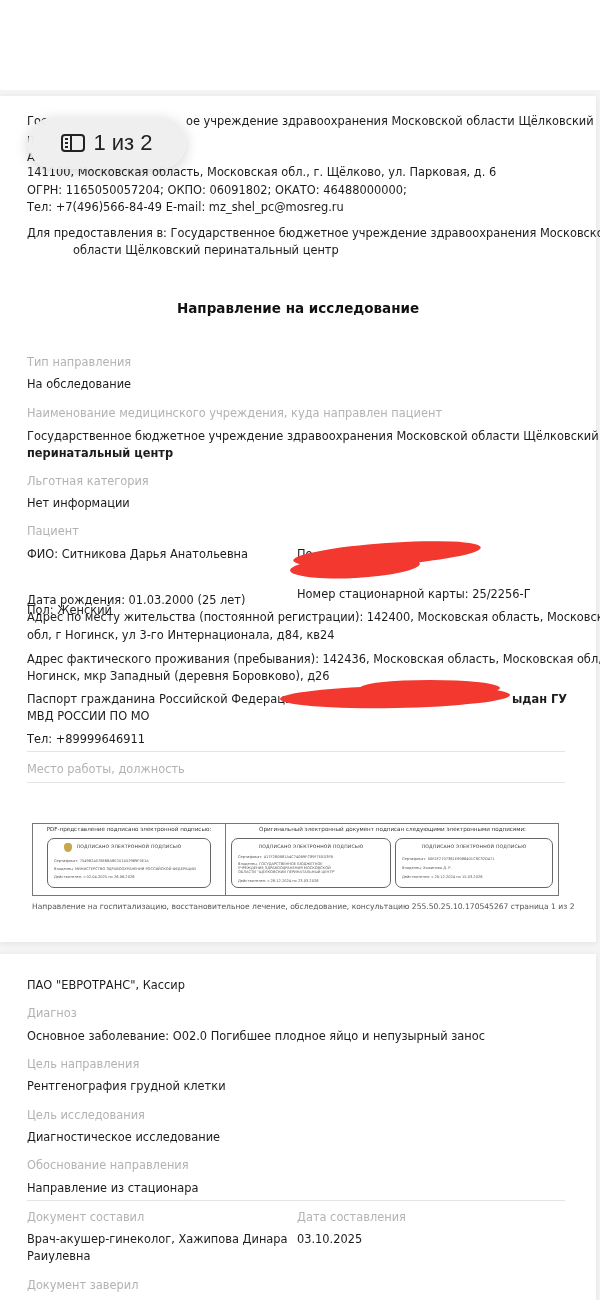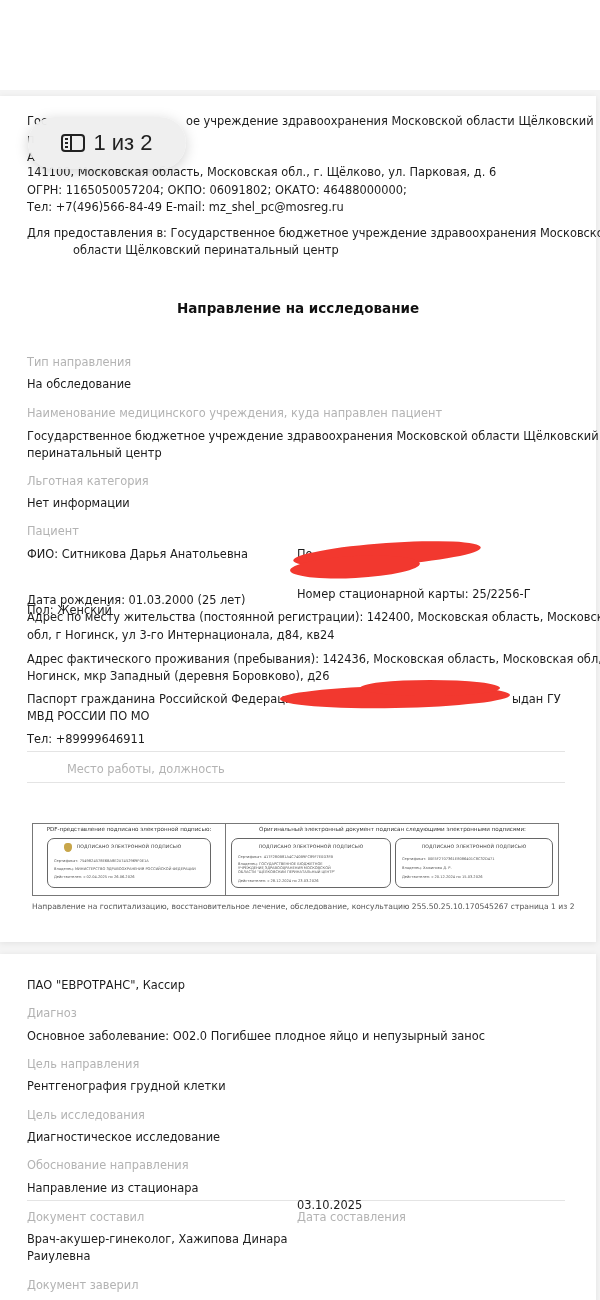--- a/index.html
+++ b/index.html
@@ -90,48 +90,48 @@
 <div class="txt" style="top:224px;">Для предоставления в: Государственное бюджетное учреждение здравоохранения Московской</div>
 <div class="txt" style="top:241px;margin-left:46px;">области Щёлковский перинатальный центр</div>
 
 <div class="title" style="top:300px;">Направление на исследование</div>
 
 <div class="lbl" style="top:353px;">Тип направления</div>
 <div class="txt" style="top:375px;">На обследование</div>
 
 <div class="lbl" style="top:404px;">Наименование медицинского учреждения, куда направлен пациент</div>
 <div class="txt" style="top:427px;">Государственное бюджетное учреждение здравоохранения Московской области Щёлковский</div>
-<div class="txt" style="top:444px;">перинатальный центр</div>
+<div class="txt" style="top:444px;font-weight:bold;">перинатальный центр</div>
 
 <div class="lbl" style="top:472px;">Льготная категория</div>
 <div class="txt" style="top:494px;">Нет информации</div>
 
 <div class="lbl" style="top:522px;">Пациент</div>
 <div class="txt" style="top:545px;">ФИО: Ситникова Дарья Анатольевна</div>
 <div class="txt col2" style="top:545px;">По</div>
 <div class="txt" style="top:591px;text-align:center;">Дата рождения: 01.03.2000 (25 лет)</div>
 <div class="txt" style="top:585px;margin-top:16px;">Пол: Женский</div>
 <div class="txt col2" style="top:585px;">Номер стационарной карты: 25/2256-Г</div>
 
 <div class="redact" style="left:293px; top:543px; width:188px; height:22px; transform:rotate(-4deg);"></div>
 <div class="redact" style="left:290px; top:556px; width:130px; height:22px; transform:rotate(-3deg);"></div>
 
 <div class="txt" style="top:608px;">Адрес по месту жительства (постоянной регистрации): 142400, Московская область, Московская</div>
 <div class="txt" style="top:626px;">обл, г Ногинск, ул 3-го Интернационала, д84, кв24</div>
 <div class="txt" style="top:650px;">Адрес фактического проживания (пребывания): 142436, Московская область, Московская обл, г</div>
 <div class="txt" style="top:667px;">Ногинск, мкр Западный (деревня Боровково), д26</div>
 <div class="txt" style="top:690px;">Паспорт гражданина Российской Федерации:</div>
-<div class="txt" style="top:690px; left:512px;">ыдан ГУ</div>
+<div class="txt" style="top:690px; left:512px;font-weight:bold;">ыдан ГУ</div>
 <div class="redact" style="left:280px; top:686px; width:230px; height:22px; transform:rotate(-1deg);"></div>
 <div class="redact" style="left:360px; top:680px; width:140px; height:16px;"></div>
 <div class="txt" style="top:707px;">МВД РОССИИ ПО МО</div>
 <div class="txt" style="top:730px;">Тел: +89999646911</div>
 
 <div class="divider" style="top:751px;"></div>
-<div class="lbl" style="top:760px;margin-left:40px;">Место работы, должность</div>
+<div class="lbl" style="top:760px;">Место работы, должность</div>
 <div class="divider" style="top:782px;"></div>
 
 <div class="sigblock">
   <div class="sig-left">
     <div class="sig-head">PDF-представление подписано электронной подписью:</div>
     <div class="stamp" style="left:14px; top:14px; width:164px; height:50px;">
       <div class="emblem"></div>
       <div class="stamp-title">ПОДПИСАНО ЭЛЕКТРОННОЙ ПОДПИСЬЮ</div>
       <div class="stamp-line" style="top:20px;">Сертификат: 7549824578E6BA8E2A7452969F0E1A</div>
       <div class="stamp-line" style="top:28px;">Владелец: МИНИСТЕРСТВО ЗДРАВООХРАНЕНИЯ РОССИЙСКОЙ ФЕДЕРАЦИИ</div>
@@ -171,16 +171,16 @@
 <div class="txt" style="top:1128px;">Диагностическое исследование</div>
 
 <div class="lbl" style="top:1156px;">Обоснование направления</div>
 <div class="txt" style="top:1179px;">Направление из стационара</div>
 
 <div class="divider" style="top:1200px;"></div>
 
 <div class="lbl" style="top:1208px;">Документ составил</div>
 <div class="lbl col2" style="top:1208px;">Дата составления</div>
 <div class="txt" style="top:1230px;">Врач-акушер-гинеколог, Хажипова Динара</div>
-<div class="txt col2" style="top:1196px;">03.10.2025</div>
+<div class="txt col2" style="top:1230px;">03.10.2025</div>
 <div class="txt" style="top:1247px;">Раиулевна</div>
 
 <div class="lbl" style="top:1276px;text-align:center;">Документ заверил</div>
 
 </body></html>

